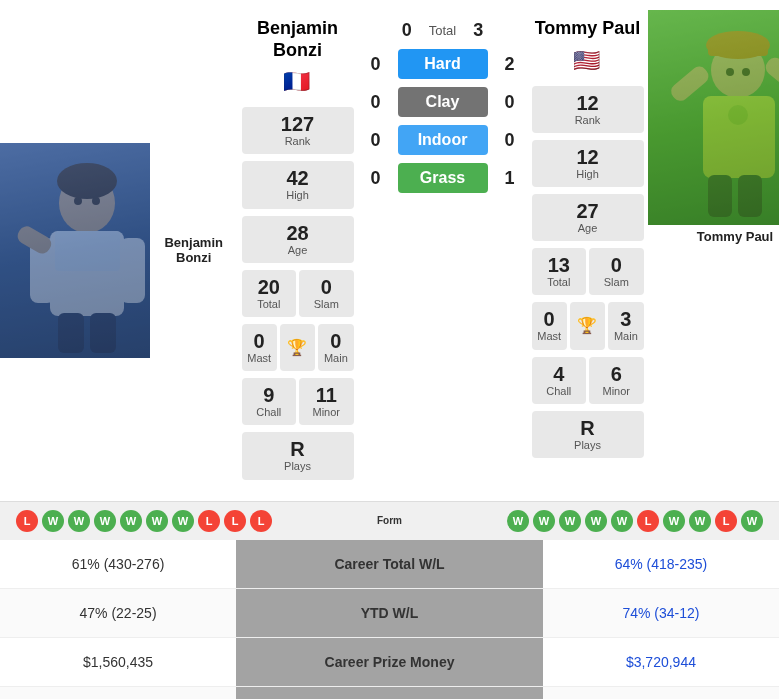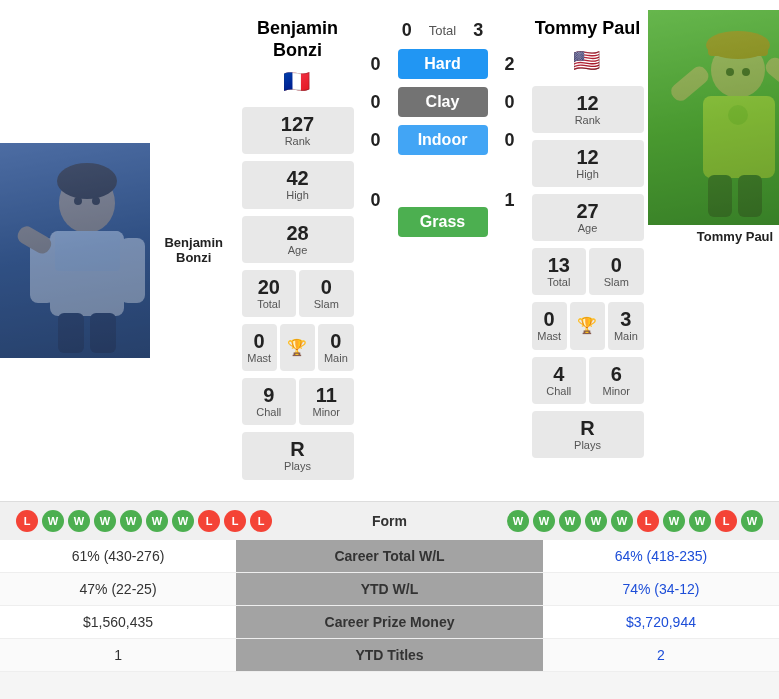--- a/index.html
+++ b/index.html
@@ -121,21 +121,21 @@
       text-align: center;
       font-size: 16px;
       font-weight: bold;
       color: #fff;
       border: none;
     }
 
     .surface-hard { background: #2196F3; }
     .surface-clay { background: #737373; }
     .surface-indoor { background: #42A5F5; }
-    .surface-grass { background: #4CAF50; margin-top: 44px; }
+    .surface-grass { background: #4CAF50; }
 
     .total-label {
       font-size: 13px;
       color: #555;
       font-weight: normal;
     }
 
     
     .form-section {
       background: #f0f0f0;
@@ -148,21 +148,21 @@
 
     .form-badges {
       display: flex;
       gap: 4px;
       flex: 1;
     }
 
     .form-label {
       width: 100px;
       text-align: center;
-      font-size: 14px;
+      font-size: 10px;
       font-weight: bold;
       color: #333;
     }
 
     .badge {
       width: 22px;
       height: 22px;
       border-radius: 50%;
       display: flex;
       align-items: center;
@@ -179,21 +179,21 @@
     .stats-table {
       width: 100%;
       border-collapse: collapse;
     }
 
     .stats-table tr {
       border-bottom: 1px solid #eee;
     }
 
     .stats-table td {
-      padding: 8px 16px;
+      padding: 16px 16px;
       font-size: 14px;
     }
 
     .stats-table .left-val {
       text-align: center;
       color: #333;
     }
 
     .stats-table .center-label {
       text-align: center;

